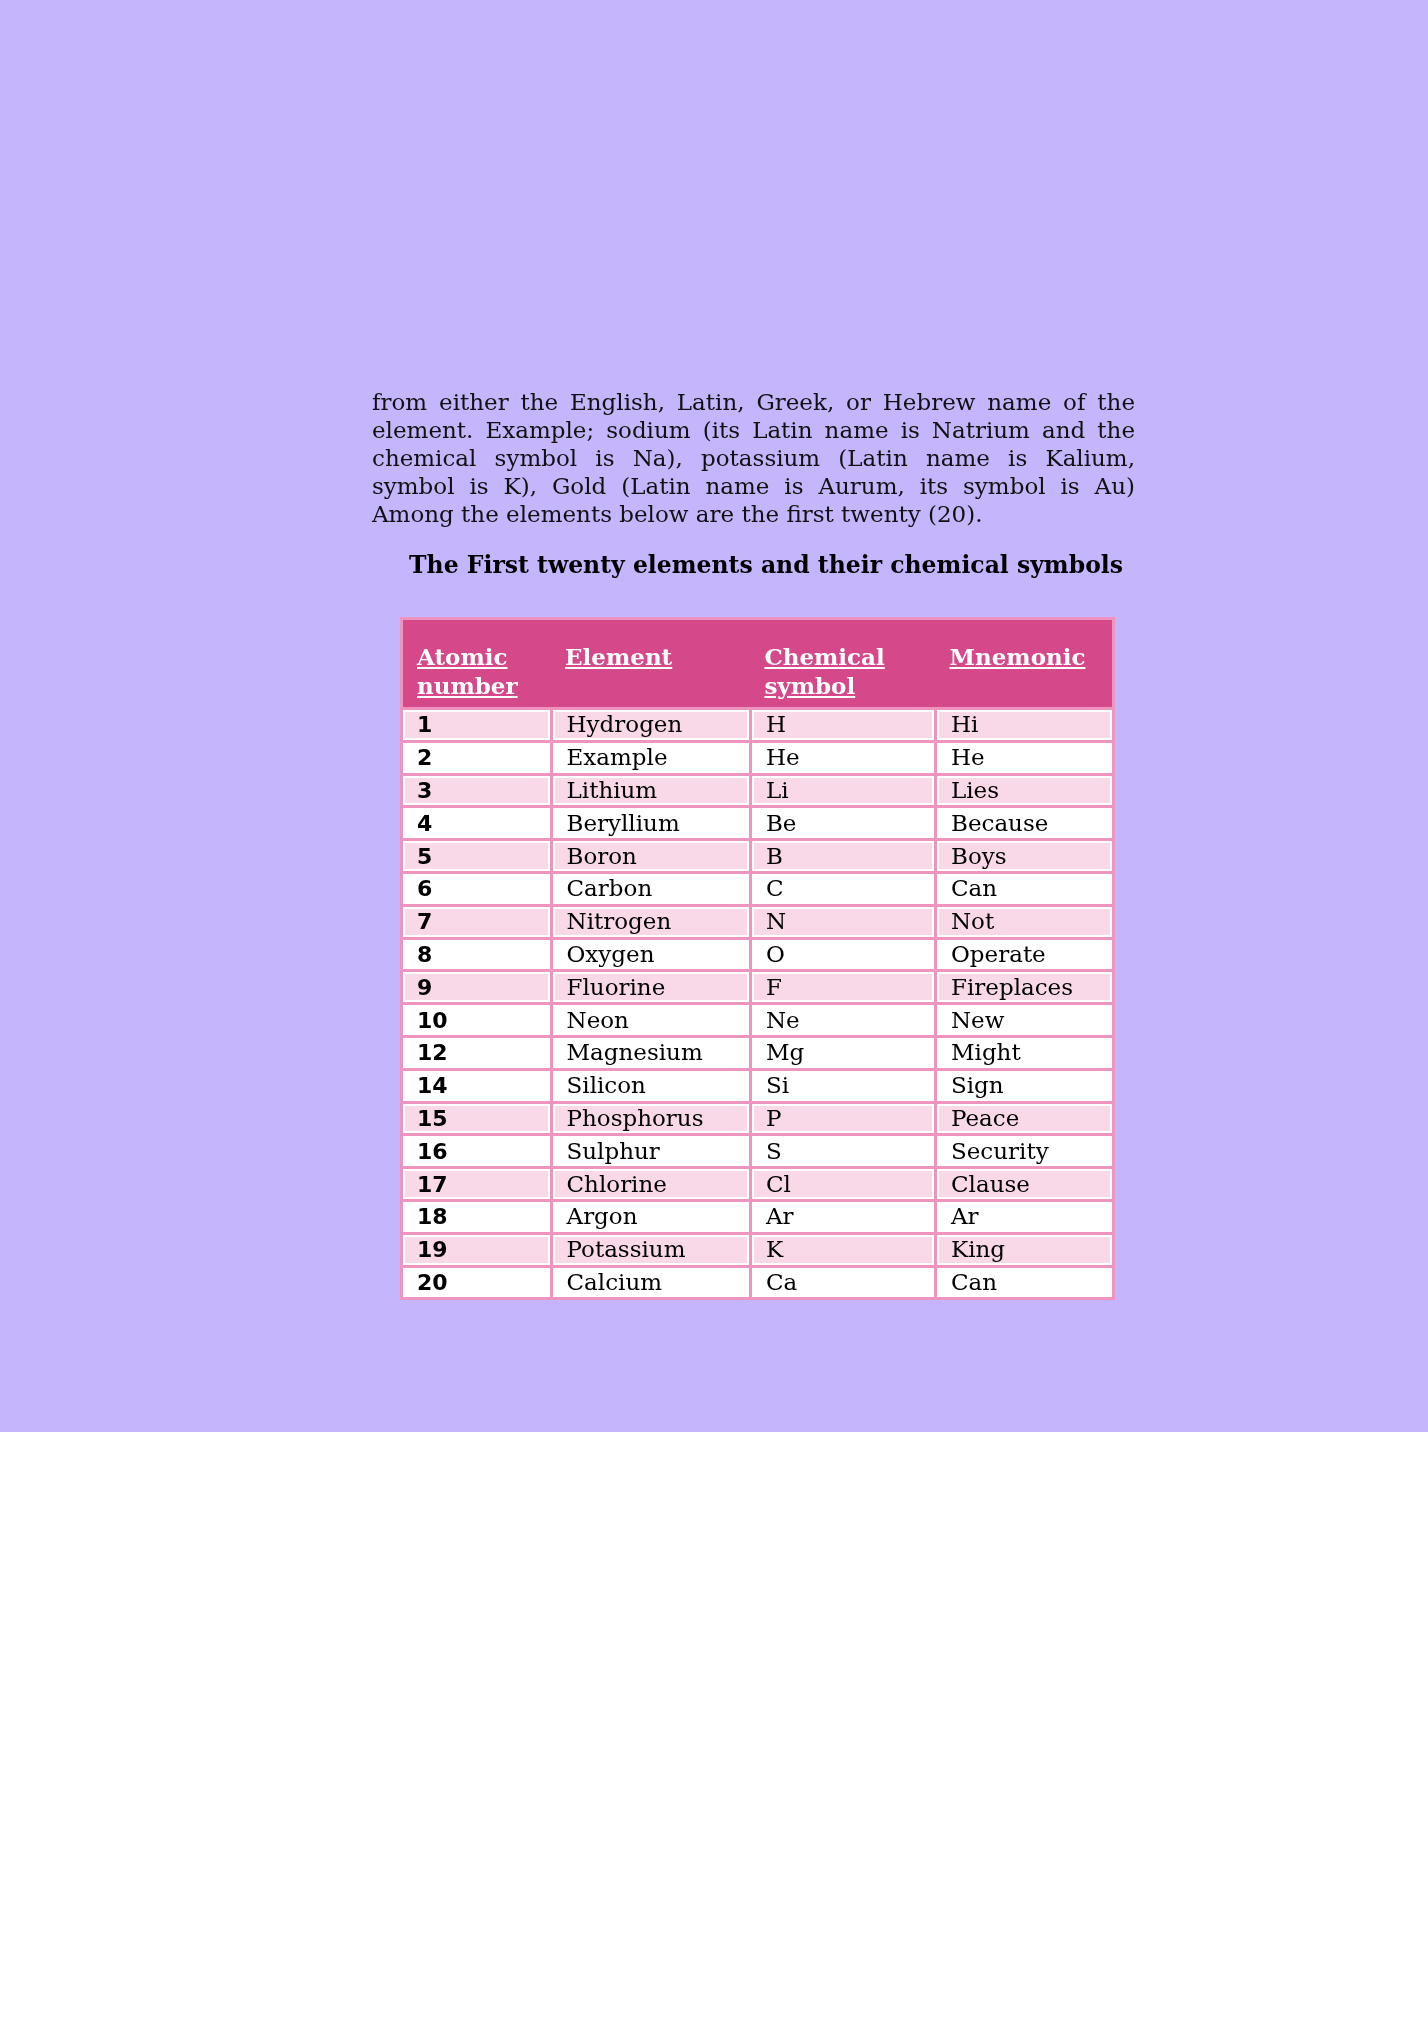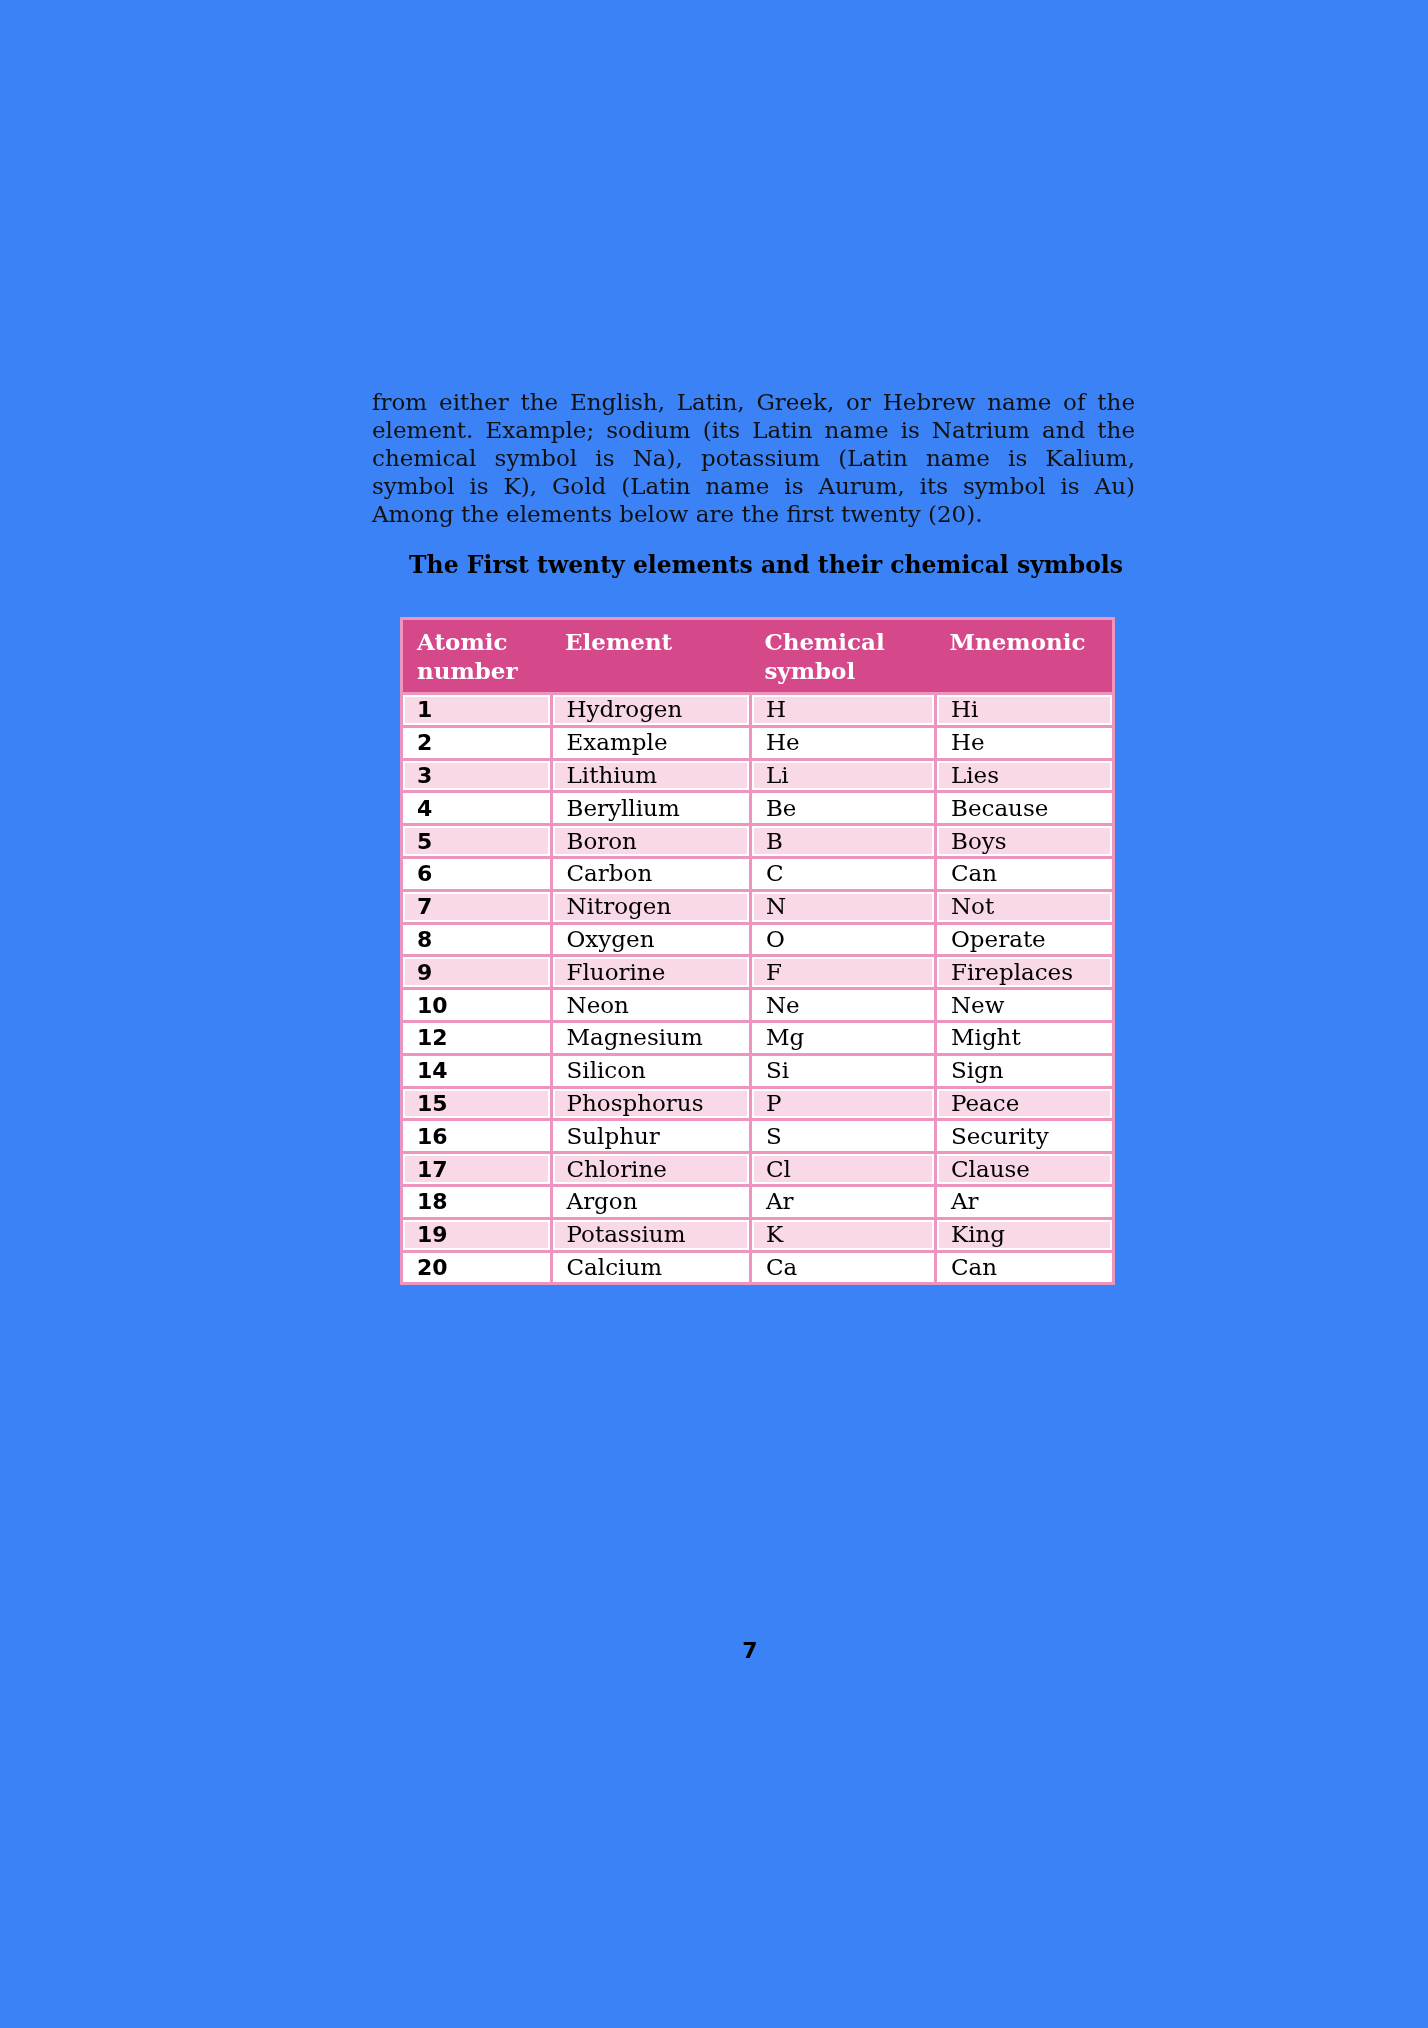--- a/index.html
+++ b/index.html
@@ -7,22 +7,22 @@
     --row-pink: #f9d9e8;
     --row-white: #ffffff;
     --border-pink: #ee95bf;
     --text: #111111;
   }
   * { margin: 0; padding: 0; box-sizing: border-box; }
   html, body { background: #ffffff; }
   .page {
     position: relative;
     width: 1428px;
-    height: 2028px;
-    background: #3b82f6;
+    height: 1432px;
+    background: #c4b5fd;
     font-family: "DejaVu Serif", "Liberation Serif", serif;
     color: var(--text);
     overflow: hidden;
   }
   .intro-paragraph {
     position: absolute;
     left: 372px;
     top: 388px;
     width: 763px;
     font-size: 23px;
@@ -54,23 +54,24 @@
   .elements-table col.c3 { width: 26%; }
   .elements-table col.c4 { width: 25%; }
   .elements-table thead th {
     background: var(--header-bg);
     color: #ffffff;
     font-size: 23px;
     line-height: 29px;
     font-weight: bold;
     text-align: left;
     vertical-align: top;
-    padding: 7px 6px 7px 14px;
+    padding: 22px 6px 7px 14px;
     height: 72px;
     border: none;
+    text-decoration: underline;
   }
   .elements-table tbody td {
     border: 3px solid var(--border-pink);
     box-shadow: inset 0 0 0 2px #ffffff;
     font-size: 23px;
     line-height: 27px;
     padding: 1px 6px 1px 14px;
     height: 32.8px;
     vertical-align: middle;
     color: #000000;

